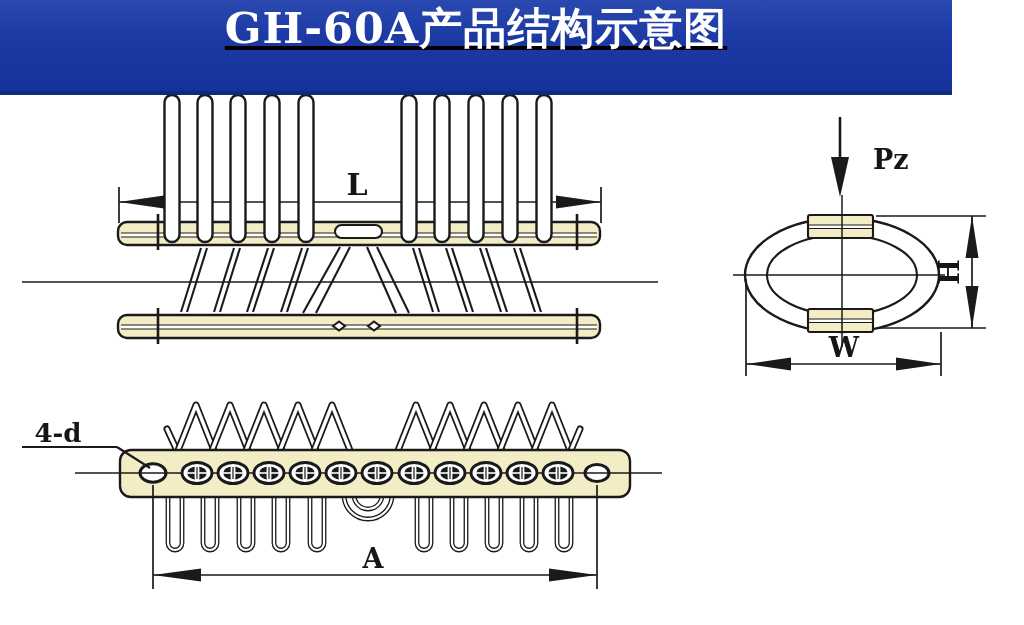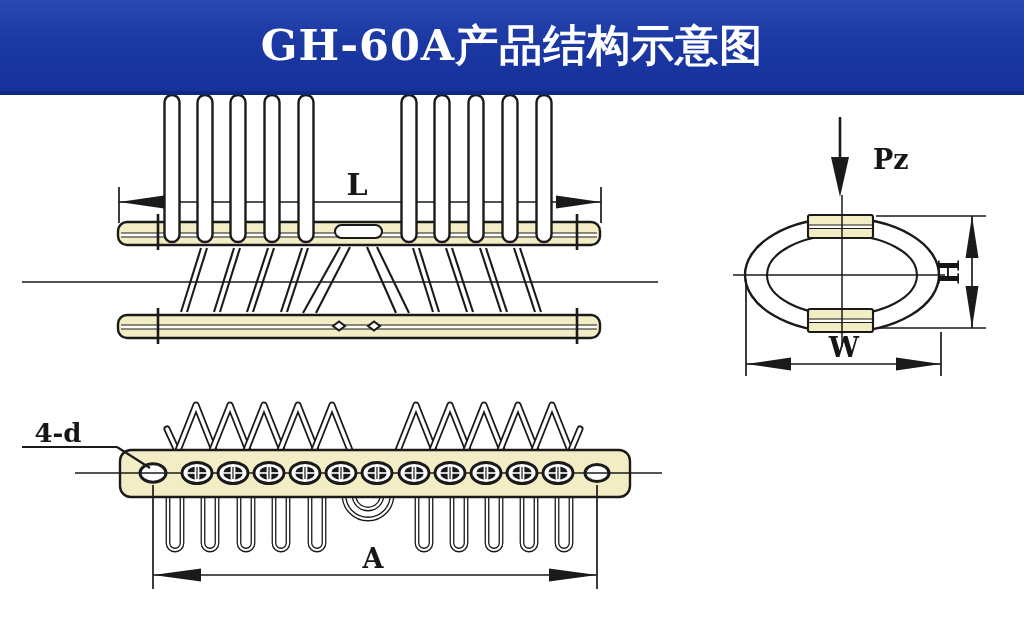--- a/index.html
+++ b/index.html
@@ -1,21 +1,22 @@
 <!DOCTYPE html>
 <html><head>
 <meta charset="utf-8">
 <style>
   html,body{margin:0;padding:0;width:1024px;height:625px;background:#fff;overflow:hidden;}
   #titlebar{
-    width:1024px;height:95px;
+    width:952px;height:95px;
     background:linear-gradient(180deg,#2a49b0 0%,#1b38a3 45%,#16319c 100%);
     border-bottom:4px solid #0d2a80;
-    display:flex;align-items:center;justify-content:center;
+    display:flex;align-items:flex-start;justify-content:center;
     box-sizing:border-box;
+    text-decoration:underline;
   }
   #titlebar .title{
     color:#ffffff;
     font-family:"DejaVu Serif","Liberation Serif",serif;
     font-weight:600;
     font-size:43px;
     letter-spacing:1px;
     white-space:nowrap;
   }
   svg text{

